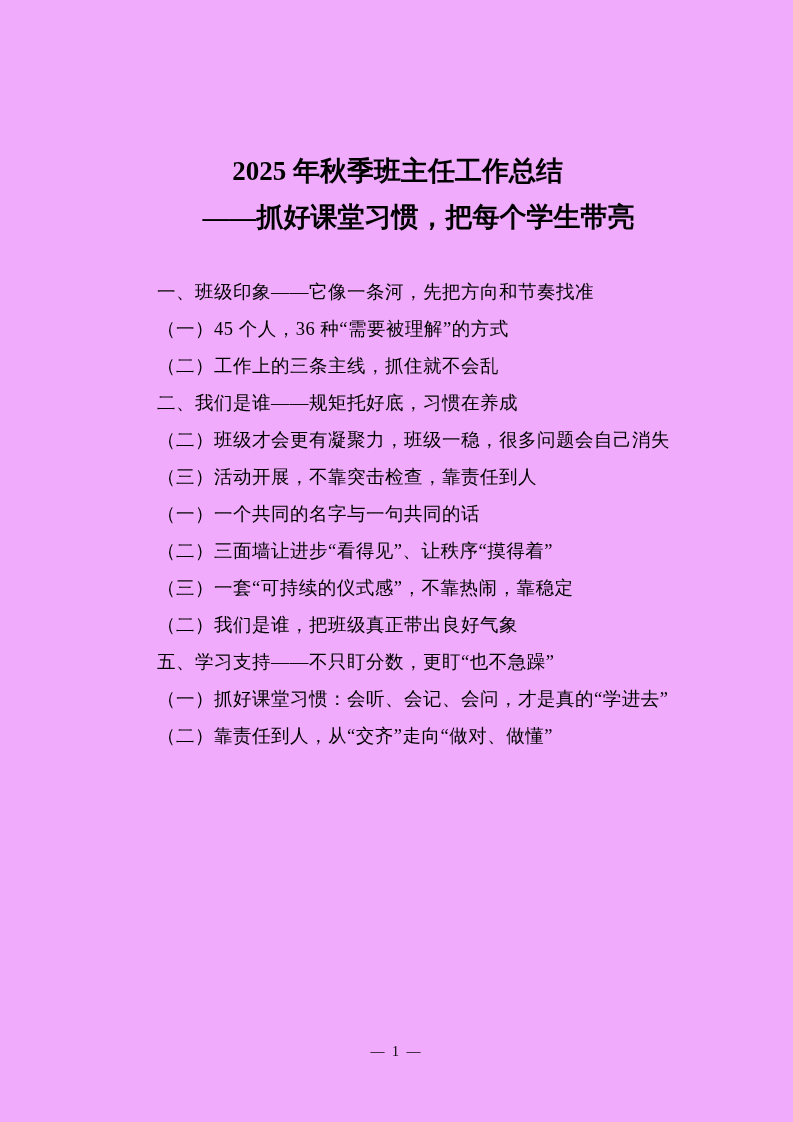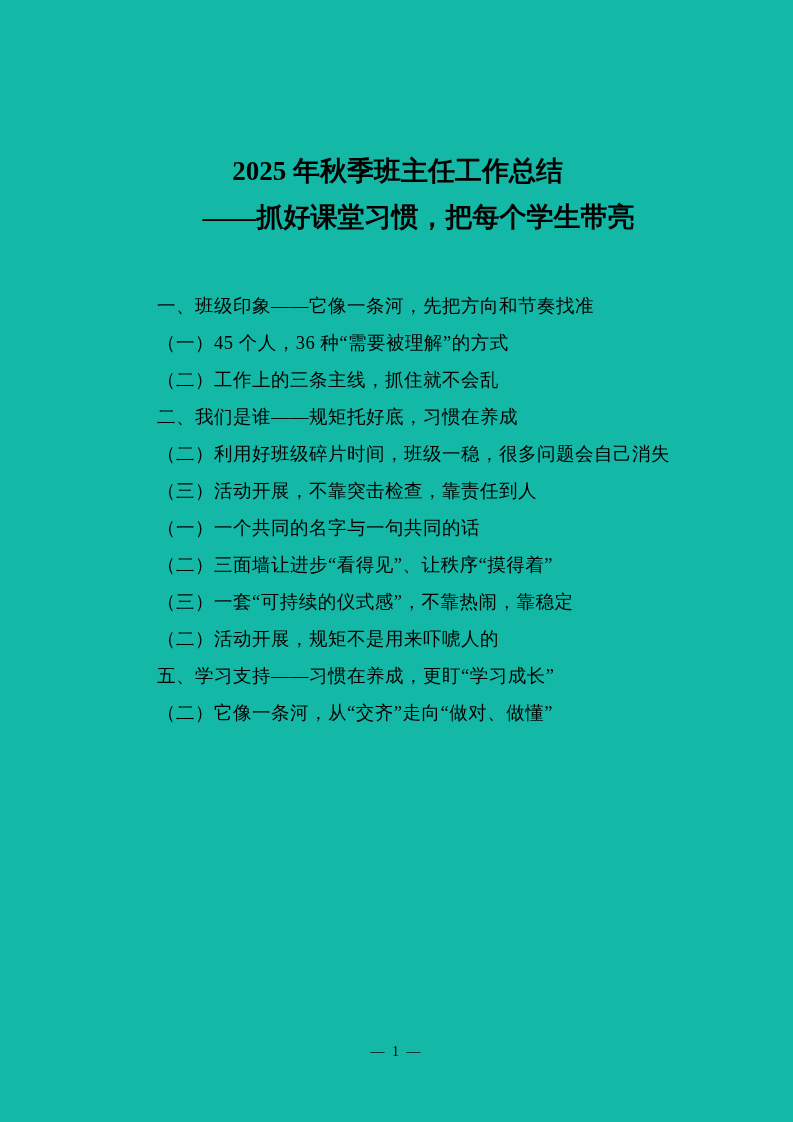--- a/index.html
+++ b/index.html
@@ -5,38 +5,38 @@
   html, body {
     margin: 0;
     padding: 0;
     background: #ffffff;
   }
   .page {
     position: relative;
     width: 793px;
     height: 1122px;
     margin: 0 auto;
-    background: #14b8a6;
+    background: #f0abfc;
     box-sizing: border-box;
     padding: 148px 118px 0 120px;
     font-family: "Liberation Serif", "DejaVu Serif", serif;
     color: #000000;
     overflow: hidden;
   }
   .doc-title {
     font-weight: bold;
     font-size: 27px;
     line-height: 46px;
     text-align: center;
   }
   .doc-title .title-line-2 {
     padding-left: 42px;
   }
   .doc-body {
-    margin-top: 48px;
+    margin-top: 34px;
     font-size: 18.5px;
     line-height: 37px;
     font-family: Liberation Serif, serif;
   }
   .doc-body p.para {
     margin: 0;
     text-indent: 2em;
     text-align: justify;
     letter-spacing: 0.5px;
   }
@@ -60,25 +60,26 @@
     <div class="title-line-1">2025 年秋季班主任工作总结</div>
     <div class="title-line-2">——抓好课堂习惯，把每个学生带亮</div>
   </div>
 
   <div class="doc-body">
 
   <p class="para">一、班级印象——它像一条河，先把方向和节奏找准</p>
       <p class="para">（一）45 个人，36 种“需要被理解”的方式</p>
       <p class="para">（二）工作上的三条主线，抓住就不会乱</p>
       <p class="para">二、我们是谁——规矩托好底，习惯在养成</p>
-      <p class="para">（二）利用好班级碎片时间，班级一稳，很多问题会自己消失</p>
+      <p class="para">（二）班级才会更有凝聚力，班级一稳，很多问题会自己消失</p>
       <p class="para">（三）活动开展，不靠突击检查，靠责任到人</p>
       <p class="para">（一）一个共同的名字与一句共同的话</p>
       <p class="para">（二）三面墙让进步“看得见”、让秩序“摸得着”</p>
       <p class="para">（三）一套“可持续的仪式感”，不靠热闹，靠稳定</p>
-      <p class="para">（二）活动开展，规矩不是用来吓唬人的</p>
-      <p class="para">五、学习支持——习惯在养成，更盯“学习成长”</p>
-      <p class="para">（二）它像一条河，从“交齐”走向“做对、做懂”</p>
+      <p class="para">（二）我们是谁，把班级真正带出良好气象</p>
+      <p class="para">五、学习支持——不只盯分数，更盯“也不急躁”</p>
+      <p class="para">（一）抓好课堂习惯：会听、会记、会问，才是真的“学进去”</p>
+      <p class="para">（二）靠责任到人，从“交齐”走向“做对、做懂”</p>
     </div>
 
   <div class="page-footer">— 1 —</div>
 
 </div>
 
 </body></html>

